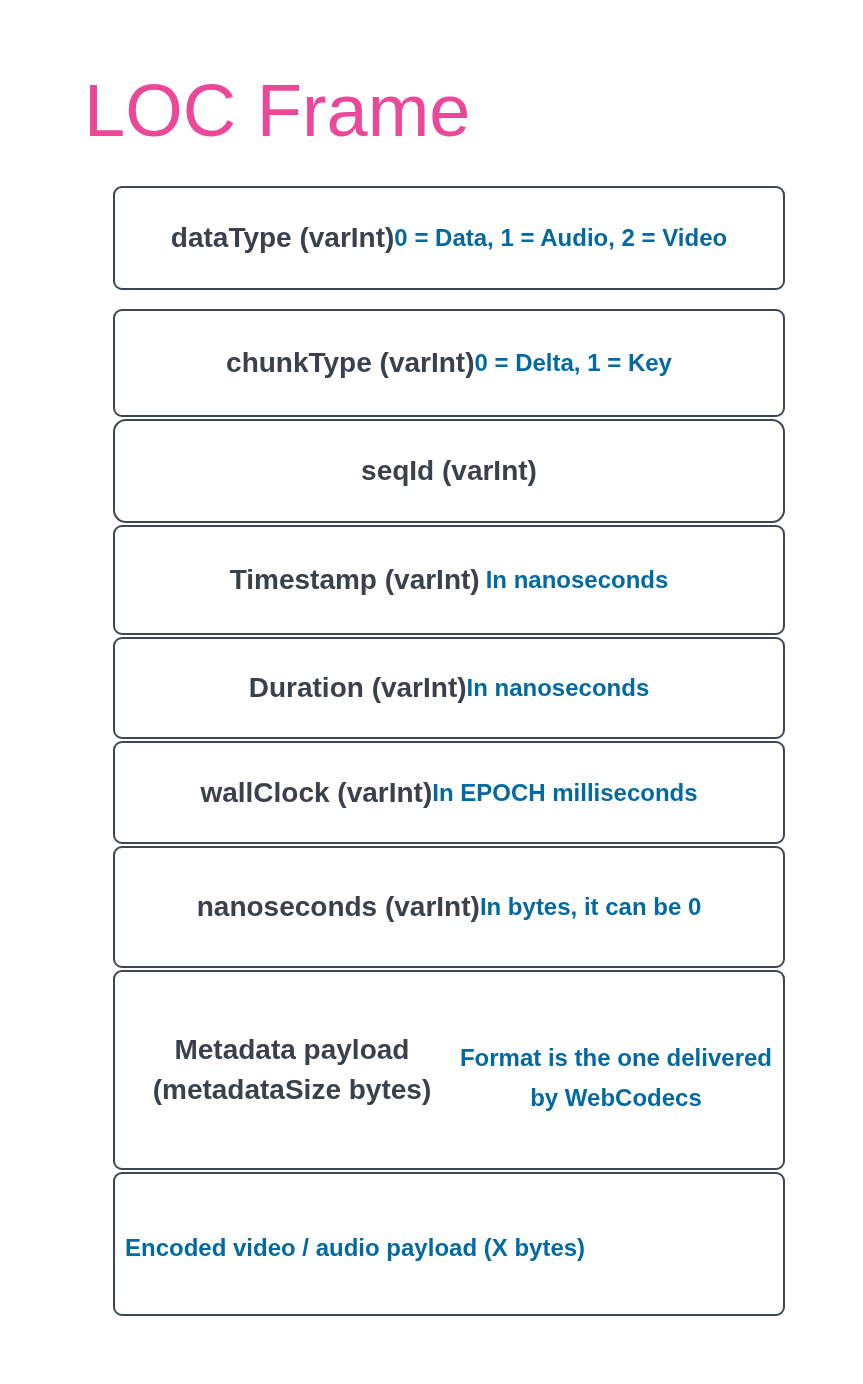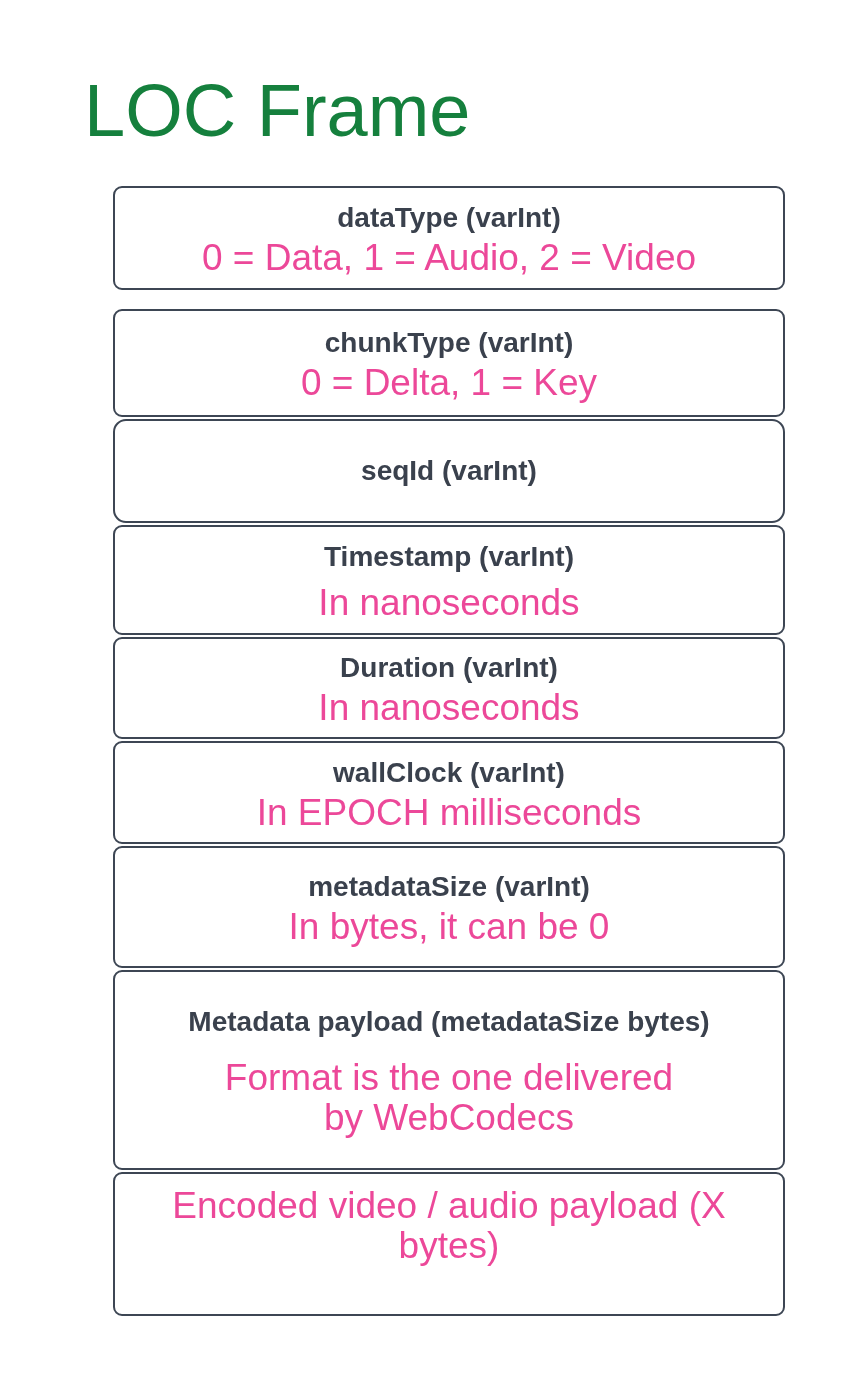--- a/index.html
+++ b/index.html
@@ -10,52 +10,52 @@
     height: 1384px;
     font-family: "Liberation Sans", sans-serif;
     color: #3a414d;
     overflow: hidden;
   }
   .page-title {
     font-size: 74px;
     font-weight: 400;
     line-height: 1;
     margin: 74px 0 0 84px;
-    color: #15803d;
+    color: #ec4899;
     letter-spacing: 0px;
   }
   .frame-box-list {
     margin: 38px 0 0 113px;
     width: 672px;
   }
   .box {
     box-sizing: border-box;
     width: 672px;
     background: #ffffff;
     border: 2px solid #3d4654;
     border-radius: 9px;
     margin-bottom: 2px;
     display: flex;
-    flex-direction: column;
+    flex-direction: row;
     justify-content: center;
     align-items: center;
     text-align: center;
     padding: 4px 10px;
   }
   .box-title {
     font-size: 28px;
     font-weight: 700;
     line-height: 40px;
     color: #3a414d;
   }
   .box-note {
-    font-size: 37px;
-    font-weight: 400;
+    font-size: 24px;
+    font-weight: 700;
     line-height: 40px;
-    color: #ec4899;
+    color: #0369a1;
   }
   
   .box:nth-child(1) { height: 104px; }
   .box:nth-child(2) { height: 108px; margin-top: 19px; }
   .box:nth-child(3) { height: 104px; border-radius: 13px; }
   .box:nth-child(4) { height: 110px; gap: 6px; }
   .box:nth-child(5) { height: 102px; }
   .box:nth-child(6) { height: 103px; }
   .box:nth-child(7) { height: 122px; }
   .box:nth-child(8) { height: 200px; }
@@ -96,21 +96,21 @@
     <div class="box-title">Duration (varInt)</div>
     <div class="box-note">In nanoseconds</div>
   </div>
 
   <div class="box">
     <div class="box-title">wallClock (varInt)</div>
     <div class="box-note">In EPOCH milliseconds</div>
   </div>
 
   <div class="box">
-    <div class="box-title">metadataSize (varInt)</div>
+    <div class="box-title">nanoseconds (varInt)</div>
     <div class="box-note">In bytes, it can be 0</div>
   </div>
 
   <div class="box">
     <div class="box-title">Metadata payload (metadataSize bytes)</div>
     <div class="box-note">Format is the one delivered by WebCodecs</div>
   </div>
 
   <div class="box">
 

